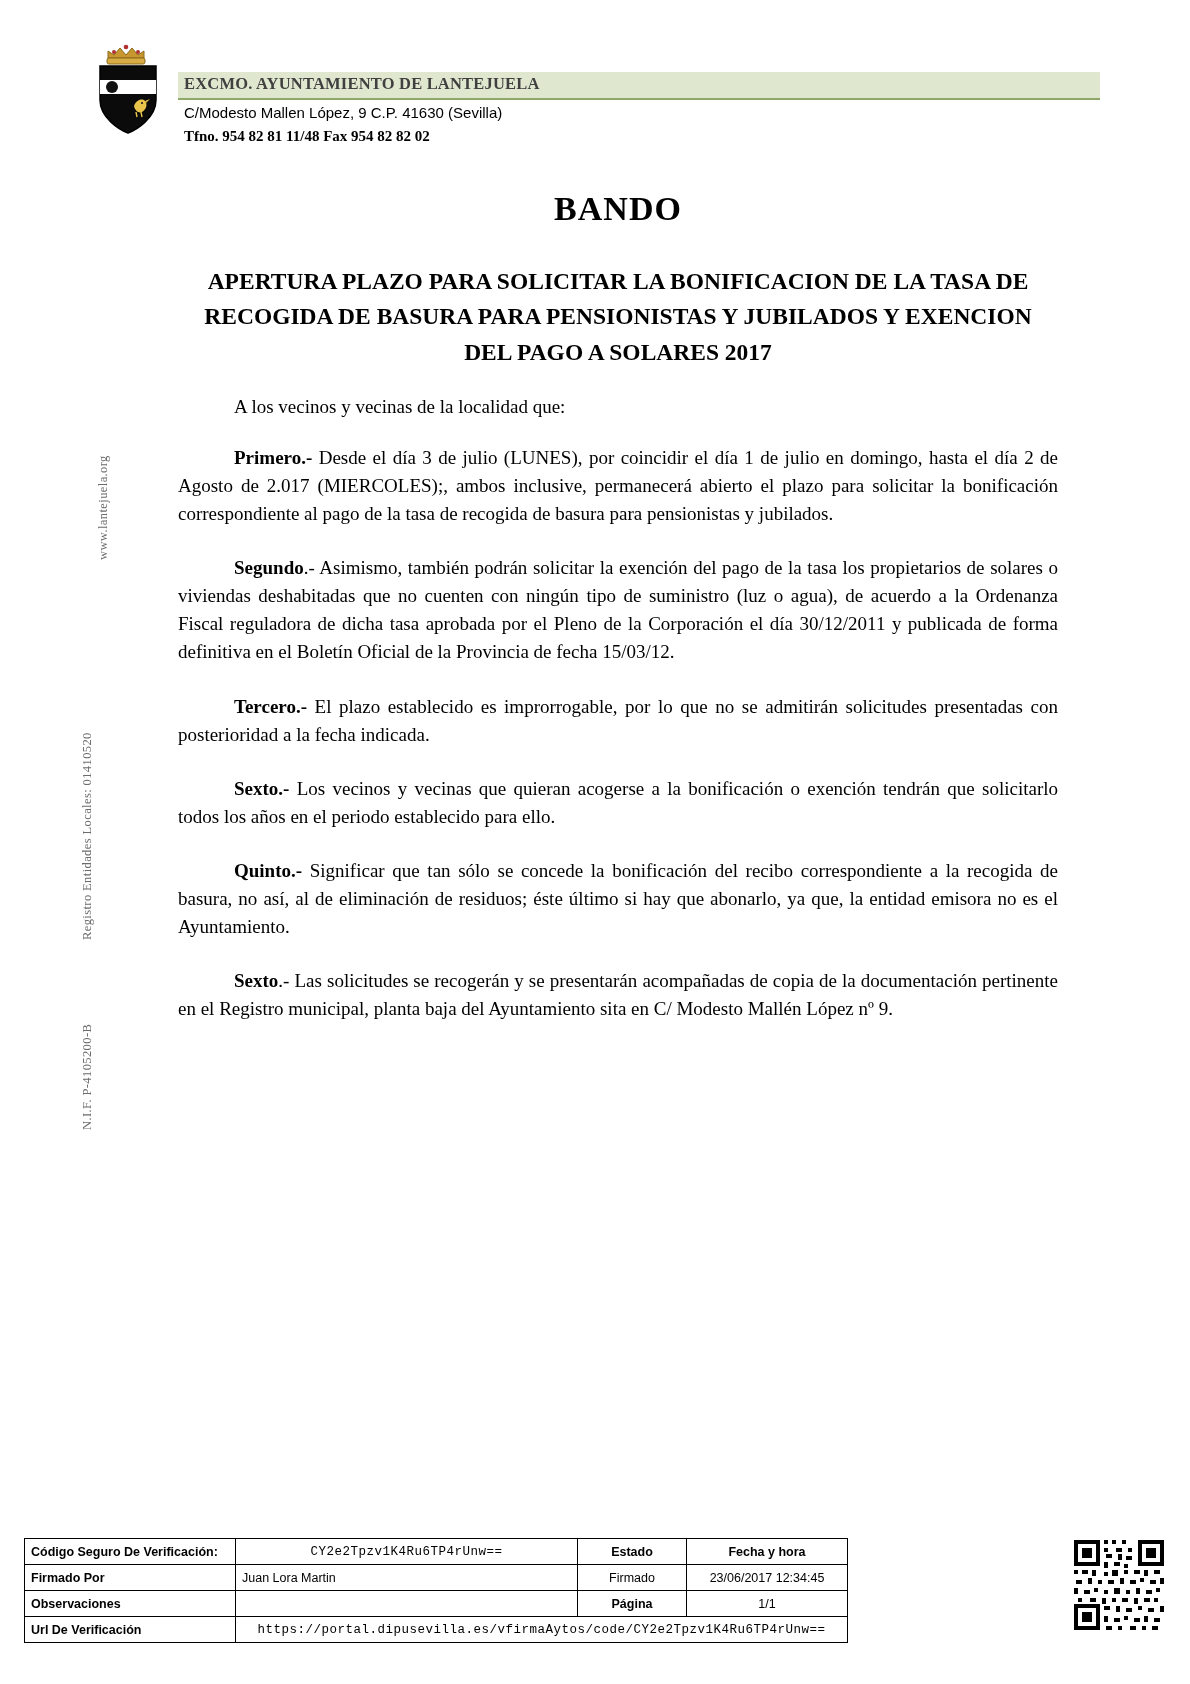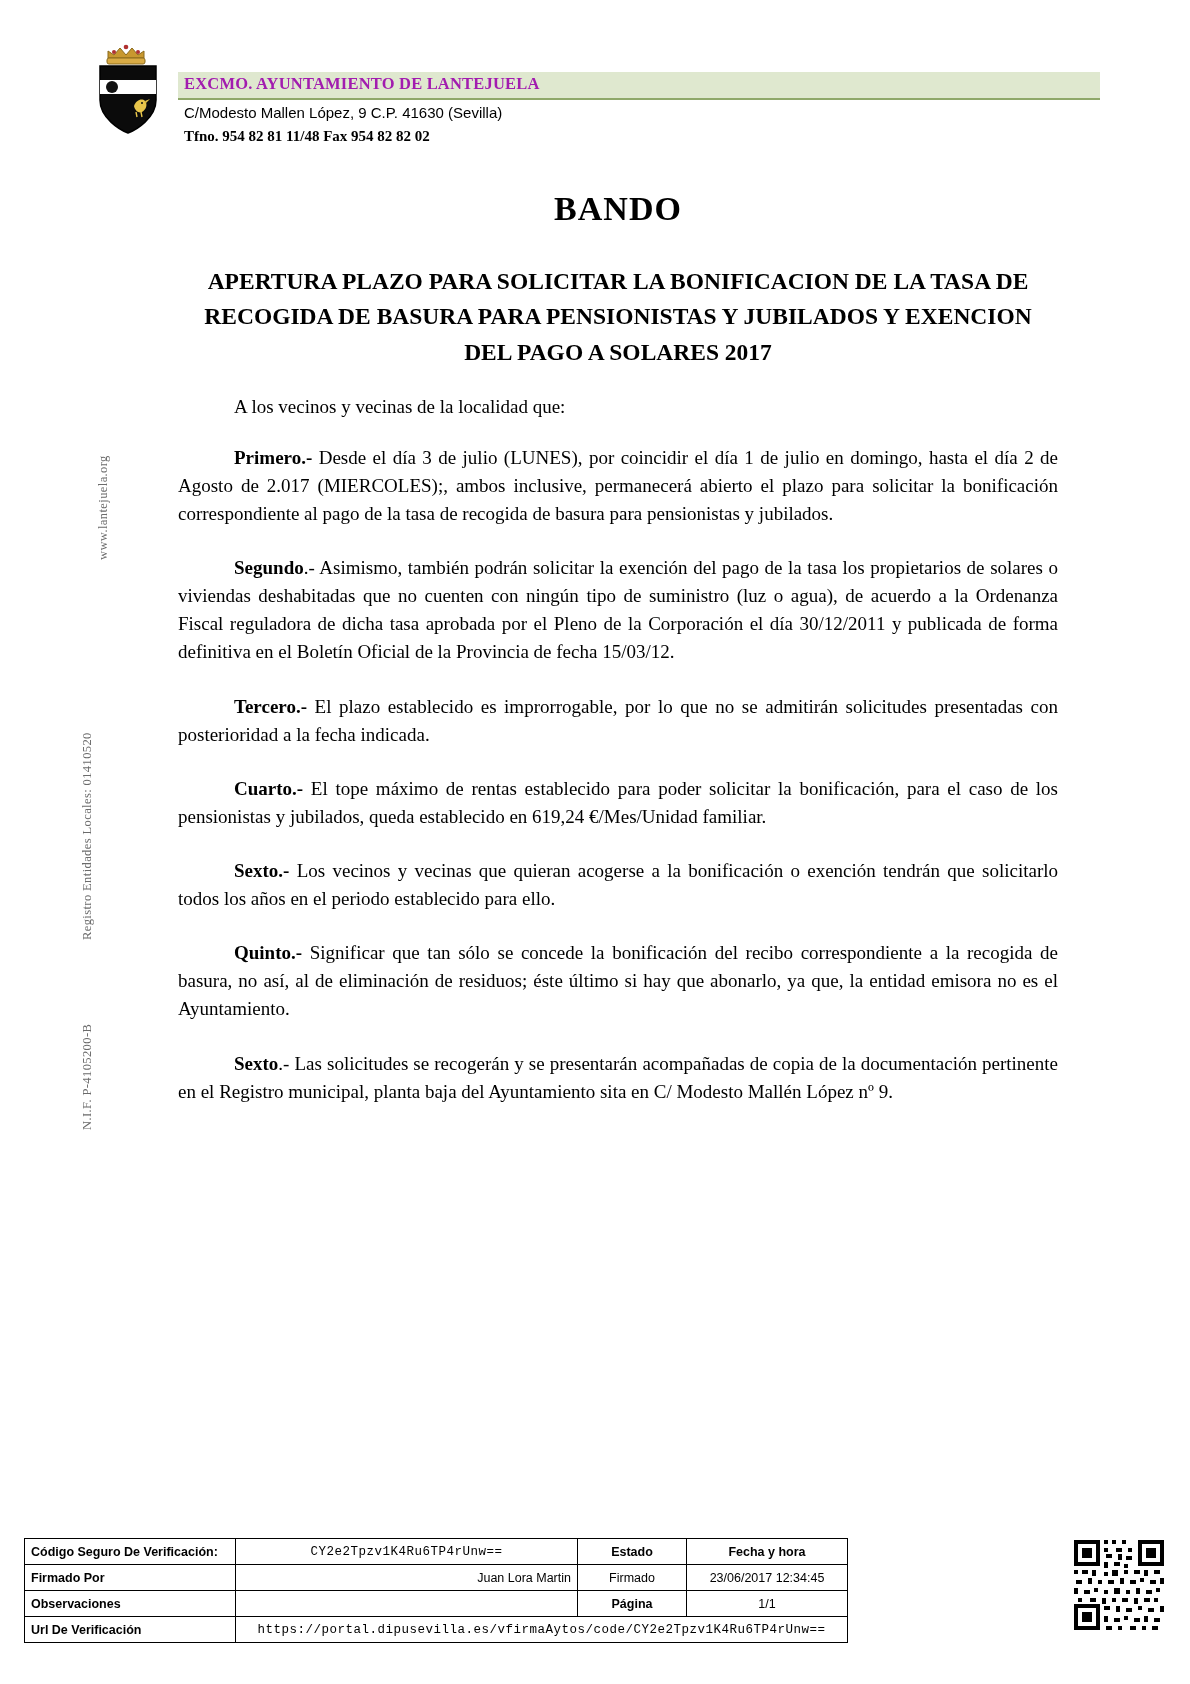--- a/index.html
+++ b/index.html
@@ -43,21 +43,21 @@
     border-bottom: 2px solid #8fa86a;
   }
   .org-name {
     position: absolute;
     left: 94px;
     top: 34px;
     font-family: "Liberation Serif", serif;
     font-weight: bold;
     font-size: 16.5px;
     letter-spacing: 0.2px;
-    color: #a21caf;
+    color: #404040;
   }
   .addr1 {
     position: absolute;
     left: 94px;
     top: 64px;
     font-family: Liberation Sans, sans-serif;
     font-size: 15px;
   }
   .addr2 {
     position: absolute;
@@ -160,21 +160,21 @@
   td.lbl {
     font-weight: bold;
     width: 198px;
     white-space: nowrap;
   }
   td.mono {
     font-family: "Liberation Mono", monospace;
     text-align: center;
     letter-spacing: 0.5px;
   }
-  td.val-left { text-align: right; }
+  td.val-left { text-align: left; }
   td.hdr {
     font-weight: bold;
     text-align: center;
     width: 96px;
     white-space: nowrap;
   }
   td.hdr2 {
     font-weight: bold;
     text-align: center;
     width: 148px;
@@ -235,23 +235,20 @@
   <p class="lead">A los vecinos y vecinas de la localidad que:</p>
 
   <p class="para">
     <b>Primero.-</b><span> Desde el día 3 de julio (LUNES), por coincidir el día 1 de julio en domingo, hasta el día 2 de Agosto  de 2.017 (MIERCOLES);, ambos inclusive, permanecerá abierto el plazo para solicitar la bonificación correspondiente al pago de la tasa de recogida de basura para pensionistas y jubilados.</span>
   </p>
   <p class="para">
     <b>Segundo</b><span>.- Asimismo, también podrán solicitar la exención del pago de la tasa  los propietarios de solares  o viviendas deshabitadas que no cuenten con ningún tipo de suministro (luz o agua), de acuerdo a la Ordenanza Fiscal reguladora de dicha tasa aprobada por el Pleno de la Corporación el día 30/12/2011 y publicada de forma definitiva en el Boletín Oficial de la Provincia de fecha 15/03/12.</span>
   </p>
   <p class="para">
     <b>Tercero.-</b><span> El plazo establecido es improrrogable, por lo que no se admitirán solicitudes presentadas con posterioridad a la fecha indicada.</span>
-  </p>
-  <p class="para">
-    <b>Cuarto.-</b><span> El tope máximo de rentas establecido para poder solicitar la bonificación, para el caso de los pensionistas y jubilados, queda establecido en 619,24 €/Mes/Unidad familiar.</span>
   </p>
   <p class="para">
     <b>Sexto.-</b><span> Los vecinos y vecinas que quieran acogerse a la bonificación o exención tendrán que solicitarlo todos los años en el periodo establecido para ello.</span>
   </p>
   <p class="para">
     <b>Quinto.-</b><span> Significar que tan sólo se concede la bonificación del recibo correspondiente a la recogida de basura, no así, al de eliminación de residuos; éste último si hay que abonarlo, ya que, la entidad emisora no es el Ayuntamiento.</span>
   </p>
   <p class="para">
     <b>Sexto</b><span>.- Las solicitudes se recogerán y se presentarán acompañadas de copia de la documentación pertinente  en el Registro municipal, planta baja del Ayuntamiento sita en C/ Modesto Mallén López nº 9.</span>
   </p>

